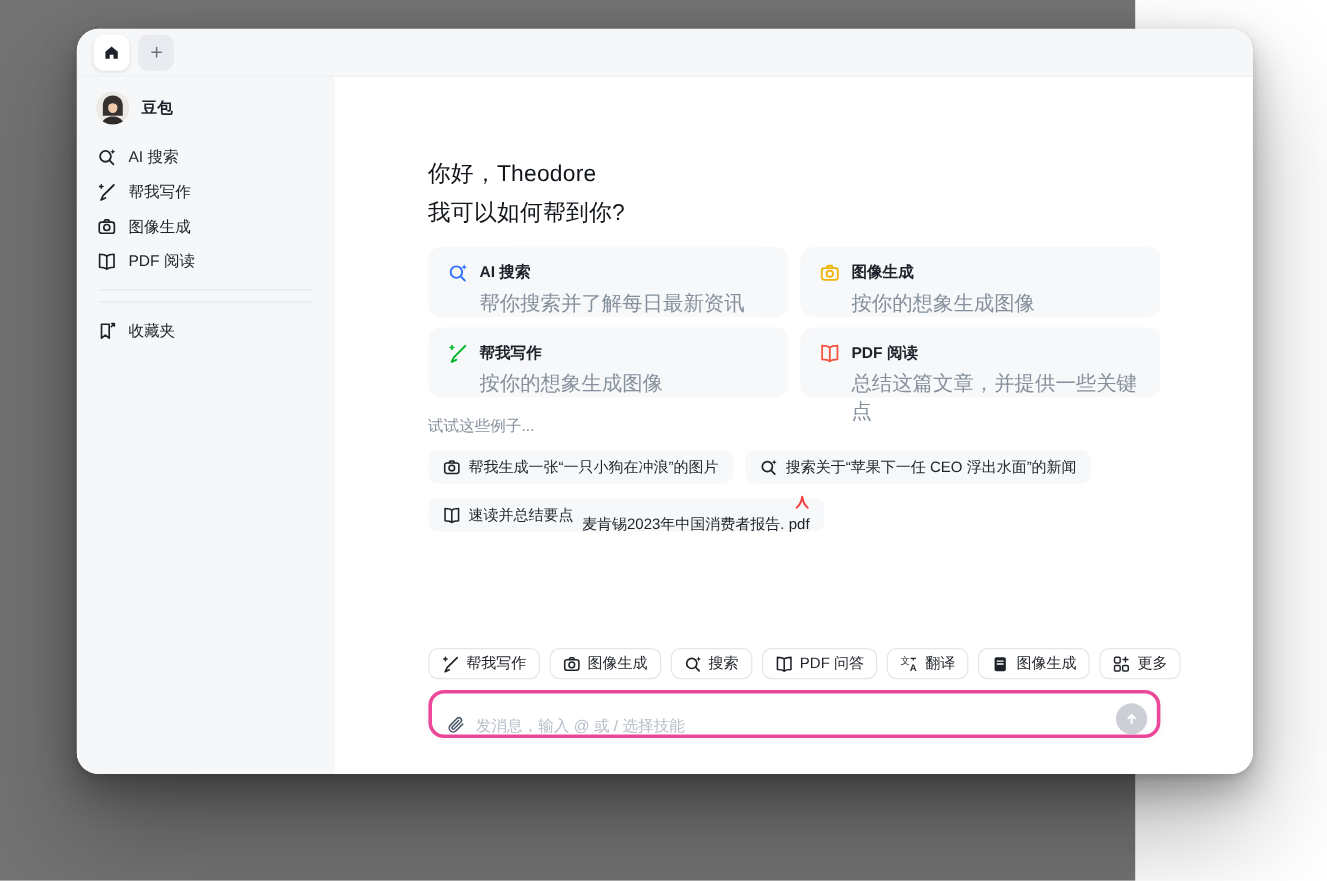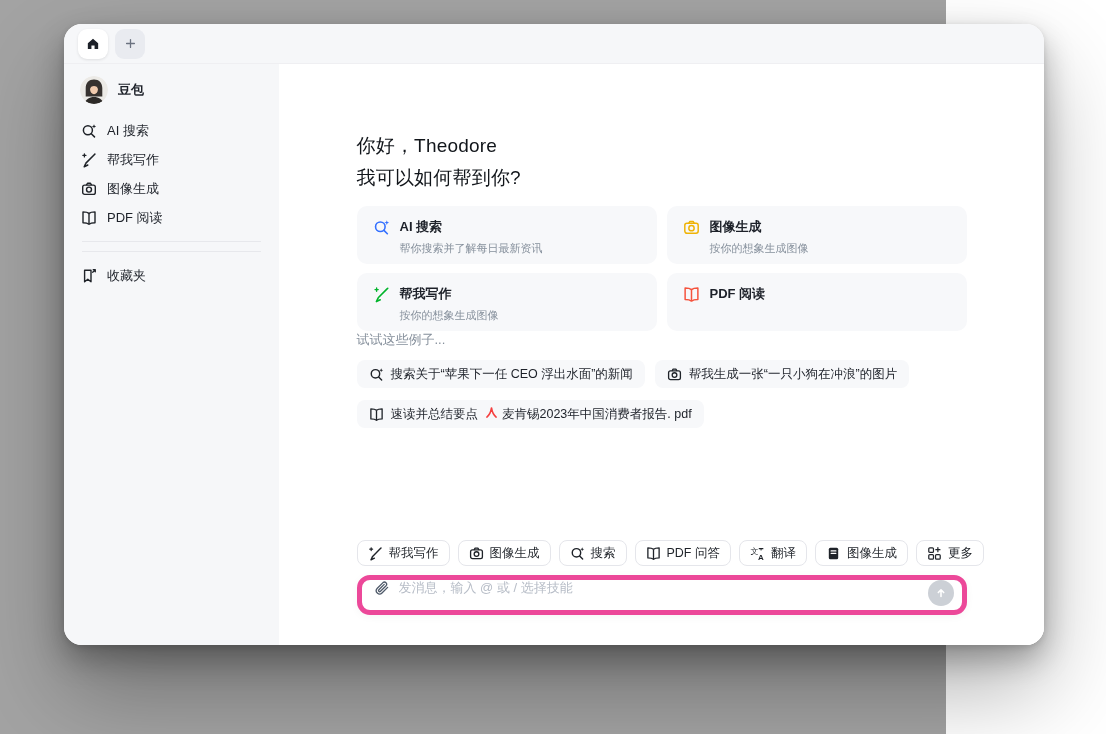--- a/index.html
+++ b/index.html
@@ -1,18 +1,18 @@
 <!DOCTYPE html>
 <html><head>
 <meta charset="utf-8">
 <style>
   * { box-sizing: border-box; margin: 0; padding: 0; }
   html,body { width: 1106px; height: 734px; background: #ffffff; overflow: hidden;
     font-family: "Liberation Sans", "DejaVu Sans", sans-serif; }
-  .stage { position: relative; width: 946px; height: 734px; background: #a3a3a3; }
+  .stage { position: relative; width: 946px; height: 734px; background: #737373; }
   .window { position: absolute; left: 64px; top: 24px; width: 980px; height: 621px;
     background: #ffffff; border-radius: 18px; overflow: hidden;
     box-shadow: 0 14px 30px rgba(0,0,0,.28), 0 45px 90px rgba(0,0,0,.30), 0 2px 6px rgba(0,0,0,.12);
     display: flex; flex-direction: column; }
   
   .tabbar { height: 40px; flex: 0 0 40px; background: #f6f7f9; display: flex; align-items: center;
     padding-left: 14px; gap: 7px; border-bottom: 1px solid #efeff2; }
   .tab { width: 30px; height: 30px; border-radius: 9px; display: grid; place-items: center; cursor: pointer; }
   .tab-home { background: #ffffff; box-shadow: 0 1px 3px rgba(0,0,0,.10); color: #1d2129; }
   .tab-new { background: #e9ebf0; color: #6b7280; }
@@ -36,37 +36,37 @@
   .side-divider { height: 1px; background: #e7e8ec; margin: 9px 10px; }
   .chev { color: #86909c; }
   
   .main { flex: 1; background: #ffffff; position: relative; min-width: 0; }
   .main-inner { width: 610px; margin: 0 auto; padding-top: 66px; }
   .greeting { font-size: 19px; line-height: 32px; font-weight: 400; color: #11151a; letter-spacing: .2px; }
   .cards { margin-top: 12px; display: grid; grid-template-columns: 1fr 1fr; gap: 9px 10px; }
   .card { background: #f7f8fa; border-radius: 10px; height: 58px; padding: 12px 16px; cursor: pointer; }
   .card-head { display: flex; align-items: center; gap: 10px; }
   .card-title { font-size: 13px; font-weight: 700; color: #1d2129; }
-  .card-desc { margin-top: 5px; margin-left: 27px; font-size: 11px; color: #86909c; }
-  .examples-label { font-size: 13px; color: #86909c; }
+  .card-desc { margin-top: 5px; margin-left: 27px; font-size: 17px; color: #86909c; }
+  .examples-label { margin-top: 15px; font-size: 13px; color: #86909c; }
   .chips { margin-top: 11px; display: flex; flex-wrap: wrap; gap: 12px 10px; width: 620px; }
   .chip { height: 28px; background: #f7f8fa; border-radius: 8px; display: inline-flex; align-items: center;
     gap: 7px; padding: 0 12px; font-size: 12.5px; color: #1d2129; cursor: pointer; white-space: nowrap; }
   .chip .ic { color: #1f2329; }
-  .chip-attach { display: inline-flex; align-items: flex-start; gap: 4px; }
+  .chip-attach { display: inline-flex; align-items: flex-end; gap: 4px; flex-direction: column; }
   
   .bottom { position: absolute; left: 0; right: 0; bottom: 0; padding-bottom: 30px;
     display: flex; flex-direction: column; align-items: center; background: #ffffff; }
   .skills { width: 610px; display: flex; gap: 8px; margin-bottom: 9px; }
   .skill { height: 26px; background: #ffffff; border: 1px solid #e5e6eb; border-radius: 8px;
     display: inline-flex; align-items: center; gap: 6px; padding: 0 10px; font-size: 12.5px;
     color: #1f2329; cursor: pointer; white-space: nowrap; }
   .skill .ic { width: 15px; height: 15px; color: #1f2329; }
-  .composer { width: 610px; height: 40px; background: #ffffff; border: 5px solid #ec4899;
-    border-radius: 13px; display: flex; align-items: flex-start; padding: 0 8px 0 12px;
+  .composer { width: 610px; height: 40px; background: #ffffff; border: 3px solid #ec4899;
+    border-radius: 13px; display: flex; align-items: flex-end; padding: 0 8px 0 12px;
     box-shadow: 0 2px 8px rgba(0,0,0,.04); }
   .composer .ic-clip { color: #4e5969; flex: 0 0 16px; }
   .composer input { flex: 1; border: none; outline: none; font-size: 13px; color: #1d2129;
     background: transparent; margin-left: 9px; font-family: inherit; }
   .composer input::placeholder { color: #b7bdc7; }
   .send-btn { width: 26px; height: 26px; border-radius: 50%; background: #ccd0d6;
     display: grid; place-items: center; cursor: pointer; flex: 0 0 26px; }
   .send-btn .ic { color: #ffffff; width: 14px; height: 14px; }
   
   .ic { width: 16px; height: 16px; display: block; }
@@ -253,37 +253,38 @@
               </div>
               <div class="card-desc">按你的想象生成图像</div>
             </div>
             <div class="card">
               <div class="card-head">
                 <svg class="ic c-red" style="width:17px;height:17px">
                     <use href="#i-book"></use>
                   </svg>
                 <span class="card-title">PDF 阅读</span>
               </div>
+              <div class="card-desc">总结这篇文章，并提供一些关键点</div>
             </div>
           </div>
 
           <div class="examples-label">试试这些例子...</div>
 
           <div class="chips">
             <div class="chip">
               <svg class="ic" style="width:15px;height:15px">
-                  <use href="#i-search"></use>
-                </svg>
-              <span>搜索关于“苹果下一任 CEO 浮出水面”的新闻</span>
+                  <use href="#i-camera"></use>
+                </svg>
+              <span>帮我生成一张“一只小狗在冲浪”的图片</span>
             </div>
             <div class="chip">
               <svg class="ic" style="width:15px;height:15px">
-                  <use href="#i-camera"></use>
-                </svg>
-              <span>帮我生成一张“一只小狗在冲浪”的图片</span>
+                  <use href="#i-search"></use>
+                </svg>
+              <span>搜索关于“苹果下一任 CEO 浮出水面”的新闻</span>
             </div>
             <div class="chip">
               <svg class="ic" style="width:15px;height:15px">
                   <use href="#i-book"></use>
                 </svg>
               <span>速读并总结要点</span>
               <span class="chip-attach">
                 <svg class="ic c-pdf" style="width:13px;height:13px">
                     <use href="#i-pdf"></use>
                   </svg>

